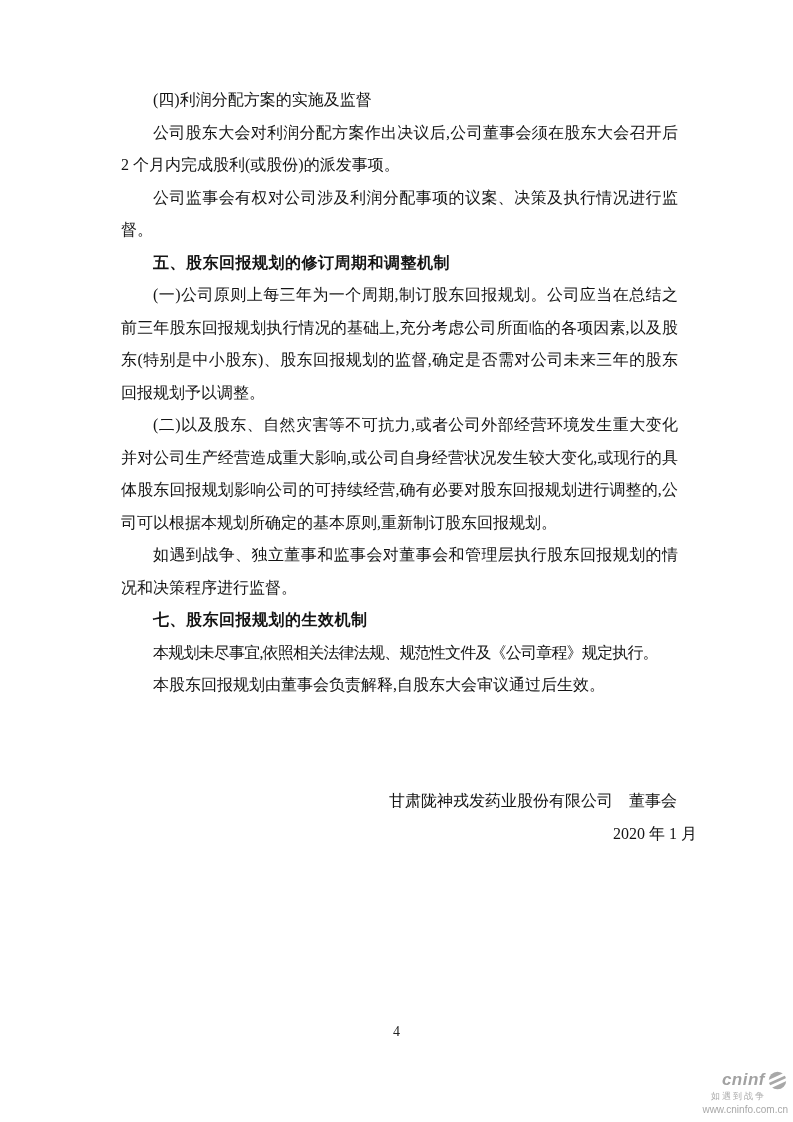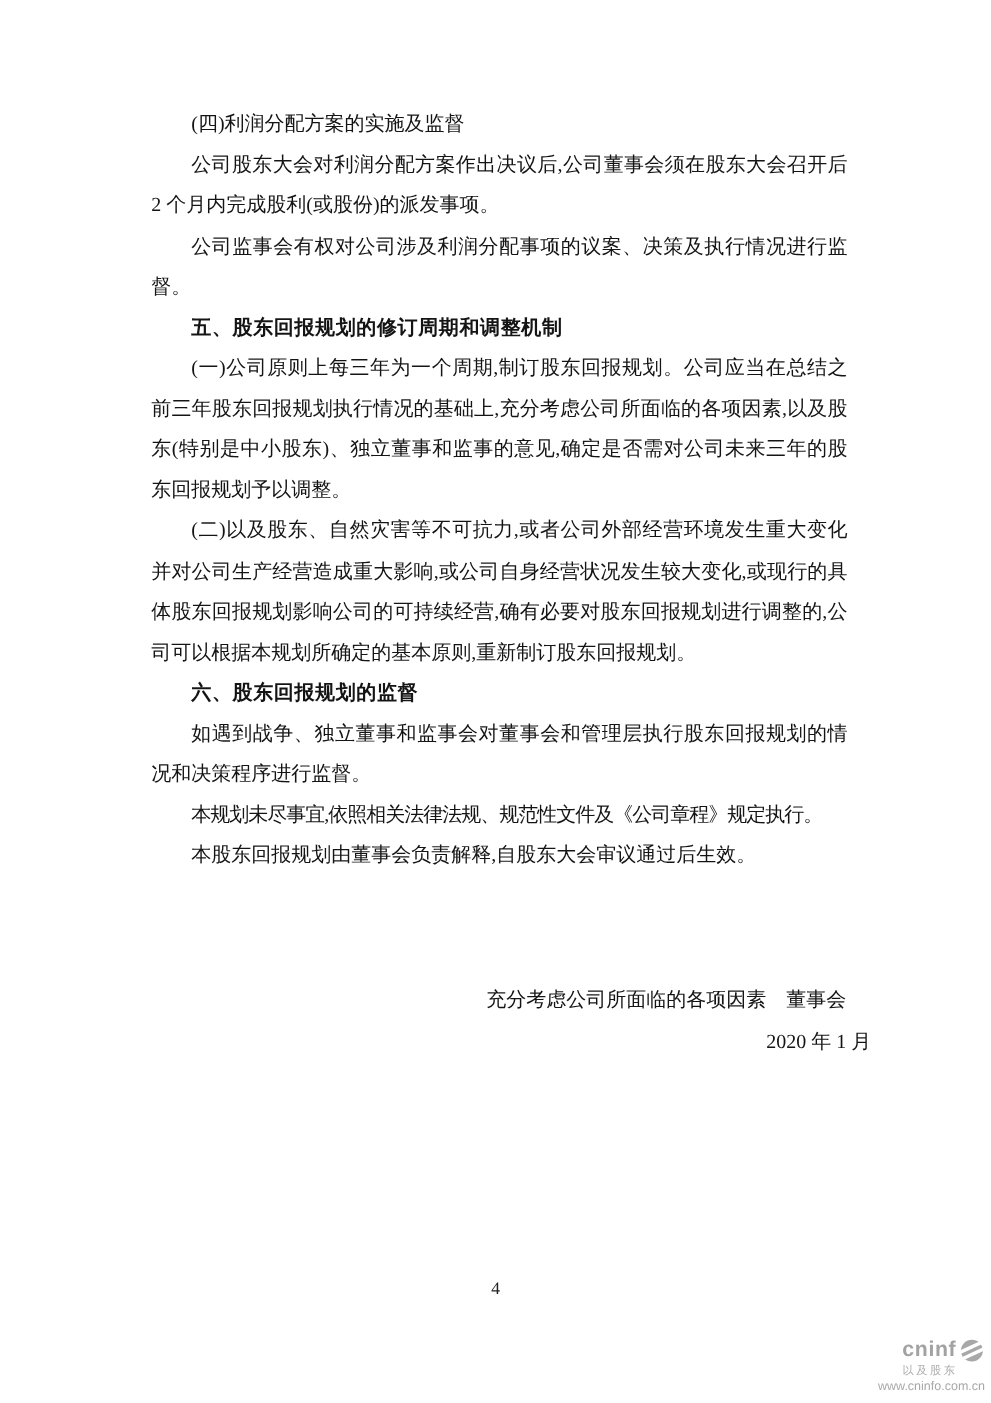--- a/index.html
+++ b/index.html
@@ -75,20 +75,21 @@
     display: flex;
     align-items: center;
     justify-content: flex-end;
     gap: 2px;
   }
   .logo-brand {
     font-size: 17px;
     font-weight: bold;
     letter-spacing: 0.5px;
     color: #a2a2a2;
+    font-style: italic;
   }
   .logo-swoosh {
     width: 21px;
     height: 21px;
     display: block;
   }
   .logo-subtitle {
     font-size: 9px;
     letter-spacing: 2px;
     color: #adadad;
@@ -105,41 +106,41 @@
 </head>
 <body>
 
 <div class="page">
 
   <div class="content">
     <p class="sub">(四)利润分配方案的实施及监督</p>
     <p class="body">公司股东大会对利润分配方案作出决议后,公司董事会须在股东大会召开后 2 个月内完成股利(或股份)的派发事项。</p>
     <p class="body">公司监事会有权对公司涉及利润分配事项的议案、决策及执行情况进行监督。</p>
     <p class="heading">五、股东回报规划的修订周期和调整机制</p>
-    <p class="body">(一)公司原则上每三年为一个周期,制订股东回报规划。公司应当在总结之前三年股东回报规划执行情况的基础上,充分考虑公司所面临的各项因素,以及股东(特别是中小股东)、独立董事和监事的意见,确定是否需对公司未来三年的股东回报规划予以调整。</p>
+    <p class="body">(一)公司原则上每三年为一个周期,制订股东回报规划。公司应当在总结之前三年股东回报规划执行情况的基础上,充分考虑公司所面临的各项因素,以及股东(特别是中小股东)、股东回报规划的监督,确定是否需对公司未来三年的股东回报规划予以调整。</p>
     <p class="body">(二)以及股东、自然灾害等不可抗力,或者公司外部经营环境发生重大变化并对公司生产经营造成重大影响,或公司自身经营状况发生较大变化,或现行的具体股东回报规划影响公司的可持续经营,确有必要对股东回报规划进行调整的,公司可以根据本规划所确定的基本原则,重新制订股东回报规划。</p>
-    <p class="heading">六、股东回报规划的监督</p>
     <p class="body">如遇到战争、独立董事和监事会对董事会和管理层执行股东回报规划的情况和决策程序进行监督。</p>
+    <p class="heading">七、股东回报规划的生效机制</p>
     <p class="body tight">本规划未尽事宜,依照相关法律法规、规范性文件及《公司章程》规定执行。</p>
     <p class="body">本股东回报规划由董事会负责解释,自股东大会审议通过后生效。</p>
   </div>
 
   <div class="signature">
-    <div class="sig-company">充分考虑公司所面临的各项因素　董事会</div>
+    <div class="sig-company">甘肃陇神戎发药业股份有限公司　董事会</div>
     <div class="sig-date">2020 年 1 月</div>
   </div>
 
   <div class="page-number">4</div>
 
   <div class="cninfo-logo">
     <div class="logo-row">
       <span class="logo-brand">cninf</span>
       <svg class="logo-swoosh" viewBox="0 0 24 24" aria-hidden="true">
         <circle cx="12" cy="12" r="10" fill="#a8a8a8"></circle>
         <path d="M0 14 L24 3" stroke="#ffffff" stroke-width="3.2"></path>
         <path d="M0 21 L24 10" stroke="#ffffff" stroke-width="3.2"></path>
       </svg>
     </div>
-    <div class="logo-subtitle">以及股东</div>
+    <div class="logo-subtitle">如遇到战争</div>
     <div class="logo-url">www.cninfo.com.cn</div>
   </div>
 
 </div>
 
 </body></html>

